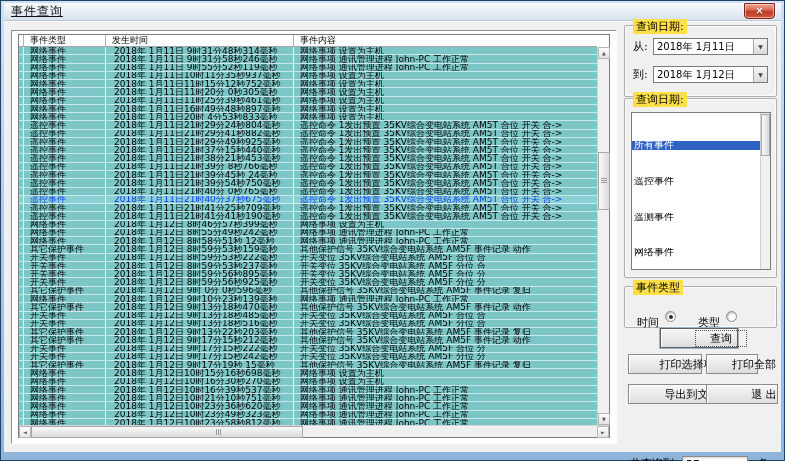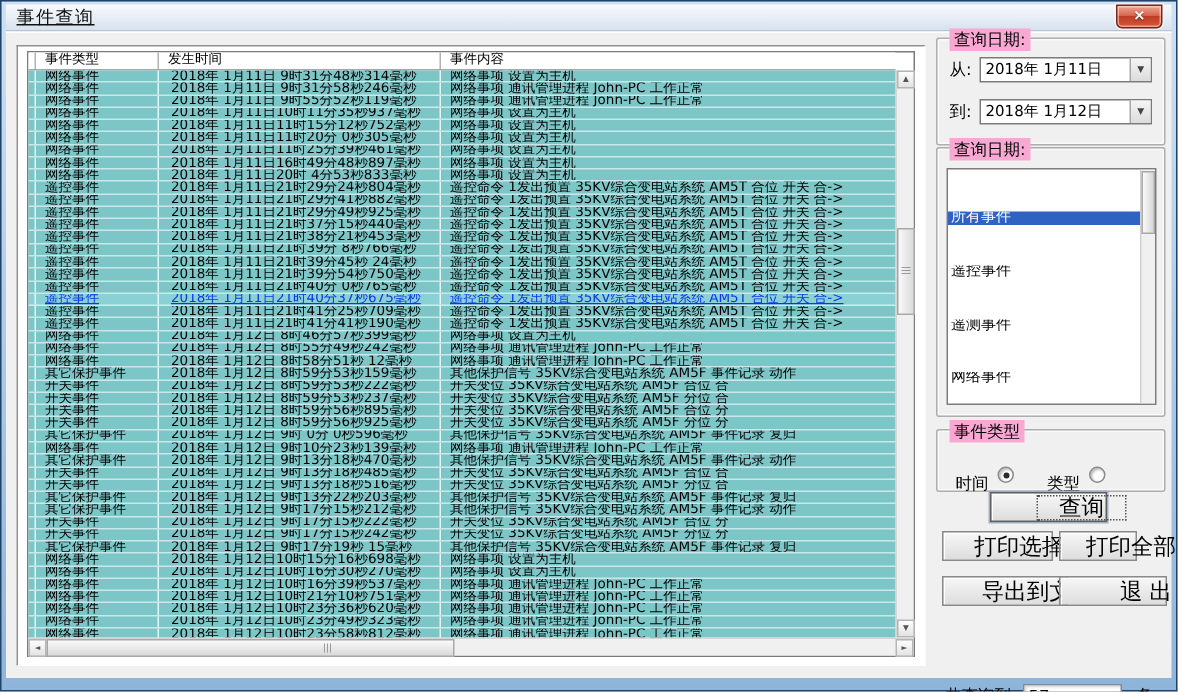--- a/index.html
+++ b/index.html
@@ -61,21 +61,21 @@
   .hscroll .right{right:0;top:0;}
   .sb-thumb{position:absolute;left:0;top:105px;width:12px;height:58px;background:linear-gradient(90deg,#fafafa,#d9d9d9);border:1px solid #a8a8a8;cursor:pointer;}
   .sb-thumb .grip-h{position:absolute;left:2px;right:2px;top:50%;height:5px;margin-top:-3px;
     background:repeating-linear-gradient(#9a9a9a 0 1px,transparent 1px 2px);}
   .sb-thumb-h{position:absolute;top:0;left:12px;width:272px;height:12px;background:linear-gradient(#fafafa,#d9d9d9);border:1px solid #a8a8a8;cursor:pointer;}
   .sb-thumb-h .grip-v{position:absolute;top:2px;bottom:2px;left:68%;width:5px;
     background:repeating-linear-gradient(90deg,#9a9a9a 0 1px,transparent 1px 2px);}
 
   
   .group{position:absolute;border:1px solid #aeaeae;border-radius:2px;box-shadow:inset 0 0 0 1px rgba(255,255,255,.7);}
-  .group-label{position:absolute;top:-7px;left:8px;background:#f9a8d4;padding:0 3px;font-size:11px;color:#000;white-space:nowrap;}
+  .group-label{position:absolute;top:-7px;left:8px;background:#fde047;padding:0 3px;font-size:11px;color:#000;white-space:nowrap;}
   .g-date{left:620px;top:3px;width:153px;height:72px;}
   .g-items{left:620px;top:76px;width:153px;height:180px;}
   .g-type{left:620px;top:264px;width:153px;height:42px;}
 
   .date-row{position:absolute;left:8px;display:flex;align-items:center;}
   .date-row .dlabel{font-size:11px;width:20px;flex:0 0 20px;}
   .combo{display:flex;width:115px;height:17px;border:1px solid #7b7b7b;background:#fff;cursor:pointer;gap:12px;}
   .combo-field{flex:1 1 auto;font-size:10px;line-height:15px;padding-left:3px;white-space:nowrap;overflow:hidden;}
   .combo-btn{flex:0 0 14px;background:linear-gradient(#f5f5f5,#dcdcdc);border-left:1px solid #a8a8a8;color:#444;
     font-size:6px;display:flex;align-items:center;justify-content:center;}
@@ -89,21 +89,21 @@
 
   .radio-row{position:absolute;left:12px;top:16px;display:flex;align-items:center;gap:0;}
   .radio-opt{display:flex;align-items:center;margin-right:22px;cursor:pointer;}
   .rlabel{font-size:11px;margin-right:6px;margin-top:12px;}
   .radio{width:11px;height:11px;border-radius:50%;background:#fff;border:1px solid #8a8a8a;box-shadow:inset 1px 1px 2px rgba(0,0,0,.3);position:relative;}
   .checked .radio::after{content:"";position:absolute;left:3px;top:3px;width:4px;height:4px;border-radius:50%;background:#2a2a2a;}
 
   .btn{
     position:absolute;height:20px;background:linear-gradient(#f7f7f7,#dddddd);
     border:1px solid #8a8a8a;box-shadow:inset 1px 1px 0 #fff;
-    font-size:15px;color:#000;display:flex;align-items:center;justify-content:center;cursor:pointer;white-space:nowrap;padding-left:44px;
+    font-size:11px;color:#000;display:flex;align-items:center;justify-content:center;cursor:pointer;white-space:nowrap;padding-left:44px;
   }
   .btn-query{left:656px;top:306px;width:78px;border-color:#5f5f5f;box-shadow:inset 1px 1px 0 #fff,0 0 0 1px #9db0c4;}
   .focus-rect{border:1px dotted #555;padding:1px 14px;line-height:13px;}
   .btn-print-sel{left:624px;top:332px;width:74px;font-family:Liberation Serif, serif;}
   .btn-print-all{left:702px;top:332px;width:52px;}
   .btn-export{left:624px;top:362px;width:84px;}
   .btn-exit{left:702px;top:362px;width:72px;}
 
   .summary{position:absolute;left:626px;top:422px;display:flex;margin-top:12px;}
   .summary .slabel{font-size:11px;margin-right:4px;white-space:nowrap;}

